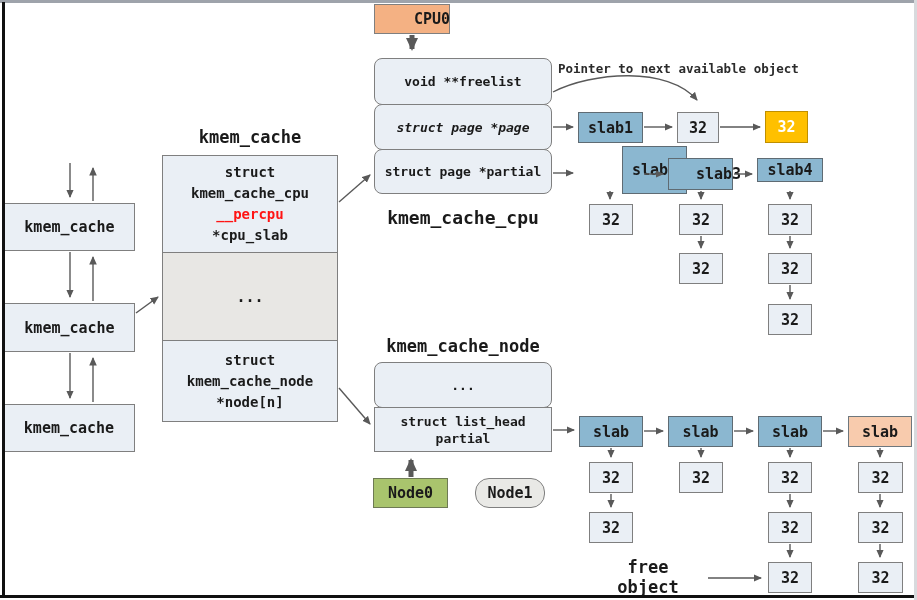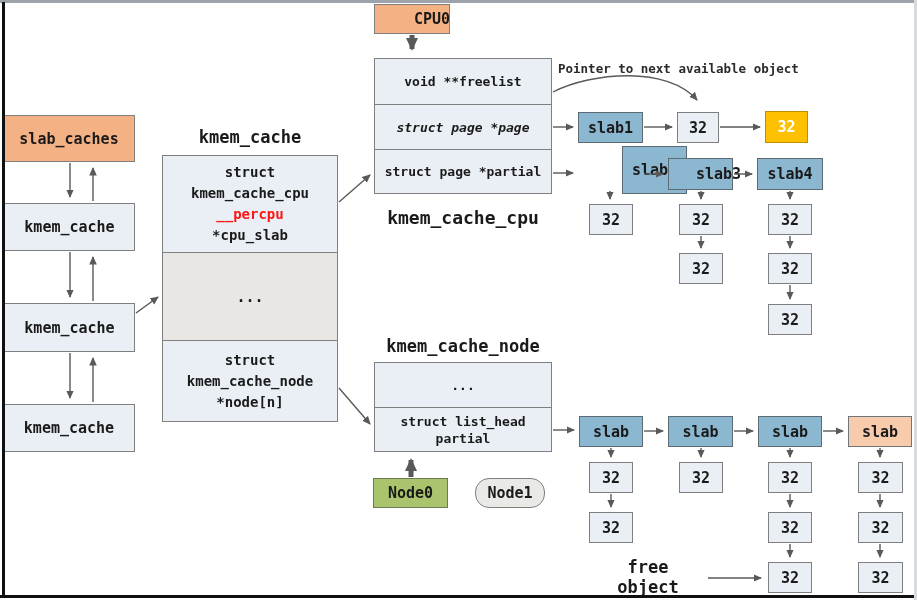--- a/index.html
+++ b/index.html
@@ -23,34 +23,33 @@
   .peach{background:var(--peach); border-color:#6e777d;}
   .blue{background:var(--blue); border-color:#5f6b73;}
   .gold{background:var(--gold); border-color:#BF8F00; color:#ffffff;}
   .green{background:var(--green); border-color:#6e7a54;}
   .graybox{background:var(--graybox);}
   .graysec{background:var(--graysec);}
   .caption{
     position:absolute; display:flex; align-items:center; justify-content:center;
     font-weight:bold; background:transparent; z-index:2; text-align:center;
   }
-  .f13{font-size:13px;} .f14{font-size:14px;} .f17{font-size:17px;} .f18{font-size:18px;}
+  .f13{font-size:13px;border-radius:8px;} .f14{font-size:14px;} .f17{font-size:17px;} .f18{font-size:18px;}
   .annot{font-size:12.5px; font-weight:bold; color:#2b2b2b; white-space:nowrap;}
   .line{line-height:21px;}
   .line13{line-height:17px; font-size:13px;}
   .redtxt{color:var(--red);}
   #arrows{position:absolute; left:0; top:0; z-index:4; pointer-events:none;}
   .frame{position:absolute; z-index:6;}
 </style>
 </head>
 <body>
 
 <div id="stage">
 
-  <div class="box orange" style="left:3px; top:115px; width:132px; height:47px;">slab_caches</div>
   <div class="box" style="left:4px; top:203px; width:131px; height:48px;">kmem_cache</div>
   <div class="box" style="left:4px; top:303px; width:131px; height:49px;">kmem_cache</div>
   <div class="box" style="left:3px; top:404px; width:132px; height:48px;">kmem_cache</div>
 
   <div class="caption f17" style="left:162px; top:126px; width:176px; height:22px;">kmem_cache</div>
 
   <div class="box stack f14" style="left:162px; top:155px; width:176px; height:98px;">
     <div class="line">struct</div>
     <div class="line">kmem_cache_cpu</div>
     <div class="line redtxt">__percpu</div>
@@ -71,21 +70,21 @@
   <div class="caption f18" style="left:374px; top:205px; width:178px; height:24px;">kmem_cache_cpu</div>
 
   <div class="caption annot" style="left:558px; top:60px; width:240px; height:16px; justify-content:flex-start;">Pointer to next available object</div>
 
   <div class="box blue" style="left:578px; top:112px; width:65px; height:31px;">slab1</div>
   <div class="box" style="left:677px; top:112px; width:42px; height:31px;">32</div>
   <div class="box gold" style="left:765px; top:111px; width:43px; height:32px;">32</div>
 
   <div class="box blue" style="left:578px; top:146px; width:65px; height:48px;margin-left:44px;">slab2</div>
   <div class="box blue" style="left:668px; top:158px; width:65px; height:32px;padding-left:36px;">slab3</div>
-  <div class="box blue" style="left:757px; top:158px; width:66px; height:32px;">slab4</div>
+  <div class="box blue" style="left:757px; top:158px; width:66px; height:24px;">slab4</div>
 
   <div class="box" style="left:589px; top:204px; width:44px; height:31px;">32</div>
 
   <div class="box" style="left:679px; top:204px; width:44px; height:31px;">32</div>
   <div class="box" style="left:679px; top:253px; width:44px; height:31px;">32</div>
 
   <div class="box" style="left:768px; top:204px; width:44px; height:31px;">32</div>
   <div class="box" style="left:768px; top:253px; width:44px; height:31px;">32</div>
   <div class="box" style="left:768px; top:304px; width:44px; height:31px;">32</div>
 

